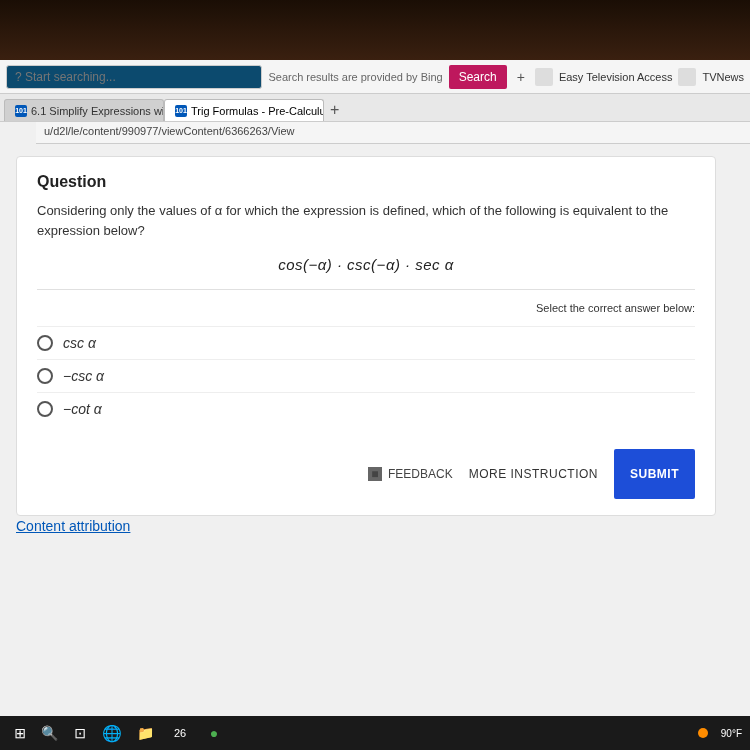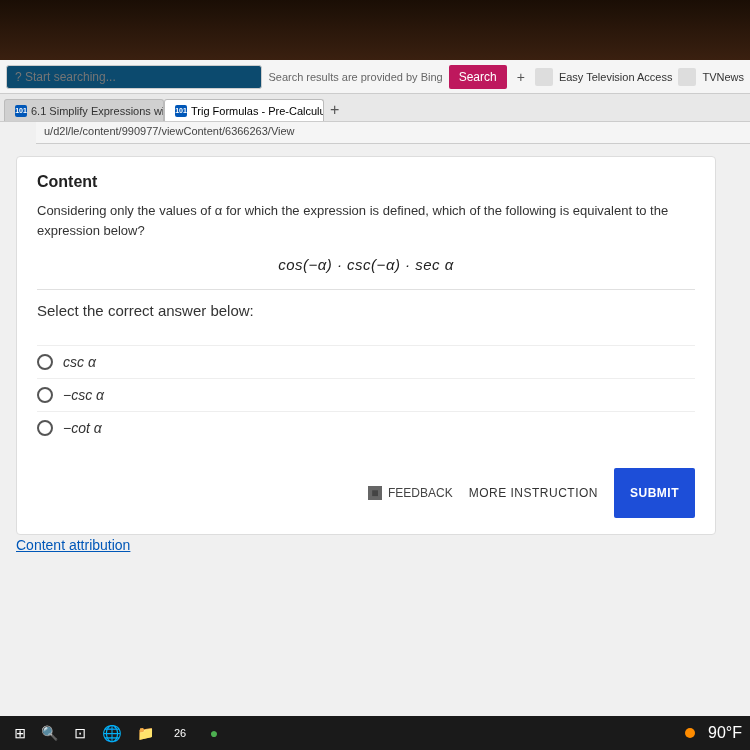--- a/index.html
+++ b/index.html
@@ -195,23 +195,24 @@
       letter-spacing: 0.5px;
     }
 
     .divider {
       border: none;
       border-top: 1px solid #e0e0e0;
       margin: 12px 0;
     }
 
     .select-label {
-      font-size: 15px;
-      color: #333;
-      margin-bottom: 26px;
+      font-size: 11px;
+      color: #333;
+      margin-bottom: 12px;
+      text-align: right;
     }
 
     .answer-option {
       display: flex;
       align-items: center;
       gap: 10px;
       padding: 8px 0;
       border-top: 1px solid #eee;
       cursor: pointer;
     }
@@ -337,21 +338,21 @@
       cursor: pointer;
     }
 
     .taskbar-spacer { flex: 1; }
 
     .taskbar-weather {
       display: flex;
       align-items: center;
       gap: 13px;
       color: white;
-      font-size: 16px;
+      font-size: 10px;
     }
 
     .weather-dot {
       width: 10px;
       height: 10px;
       background: #ff8c00;
       border-radius: 50%;
     }
 
     .cursor-hand {
@@ -389,21 +390,21 @@
     </div>
     <span class="tab-new">+</span>
   </div>
 
   <div class="browser-address">u/d2l/le/content/990977/viewContent/6366263/View</div>
 
   <div class="page-content">
 
     <div class="question-card">
 
-      <div class="question-title">Content</div>
+      <div class="question-title">Question</div>
 
       <div class="question-text">Considering only the values of α for which the expression is defined, which of the following is equivalent to the expression below?</div>
 
       <div class="math-expression">
         cos(−<i>α</i>) · csc(−<i>α</i>) · sec <i>α</i>
       </div>
 
       <hr class="divider">
 
       <div class="select-label">Select the correct answer below:</div>

